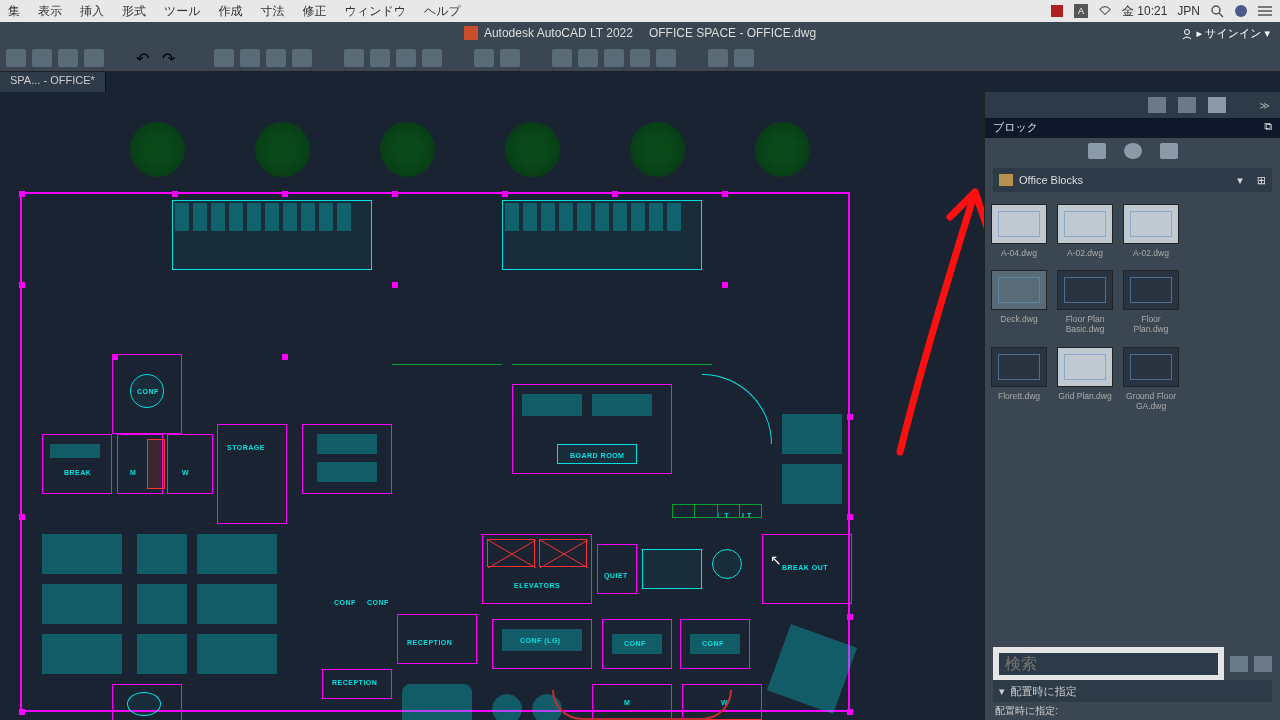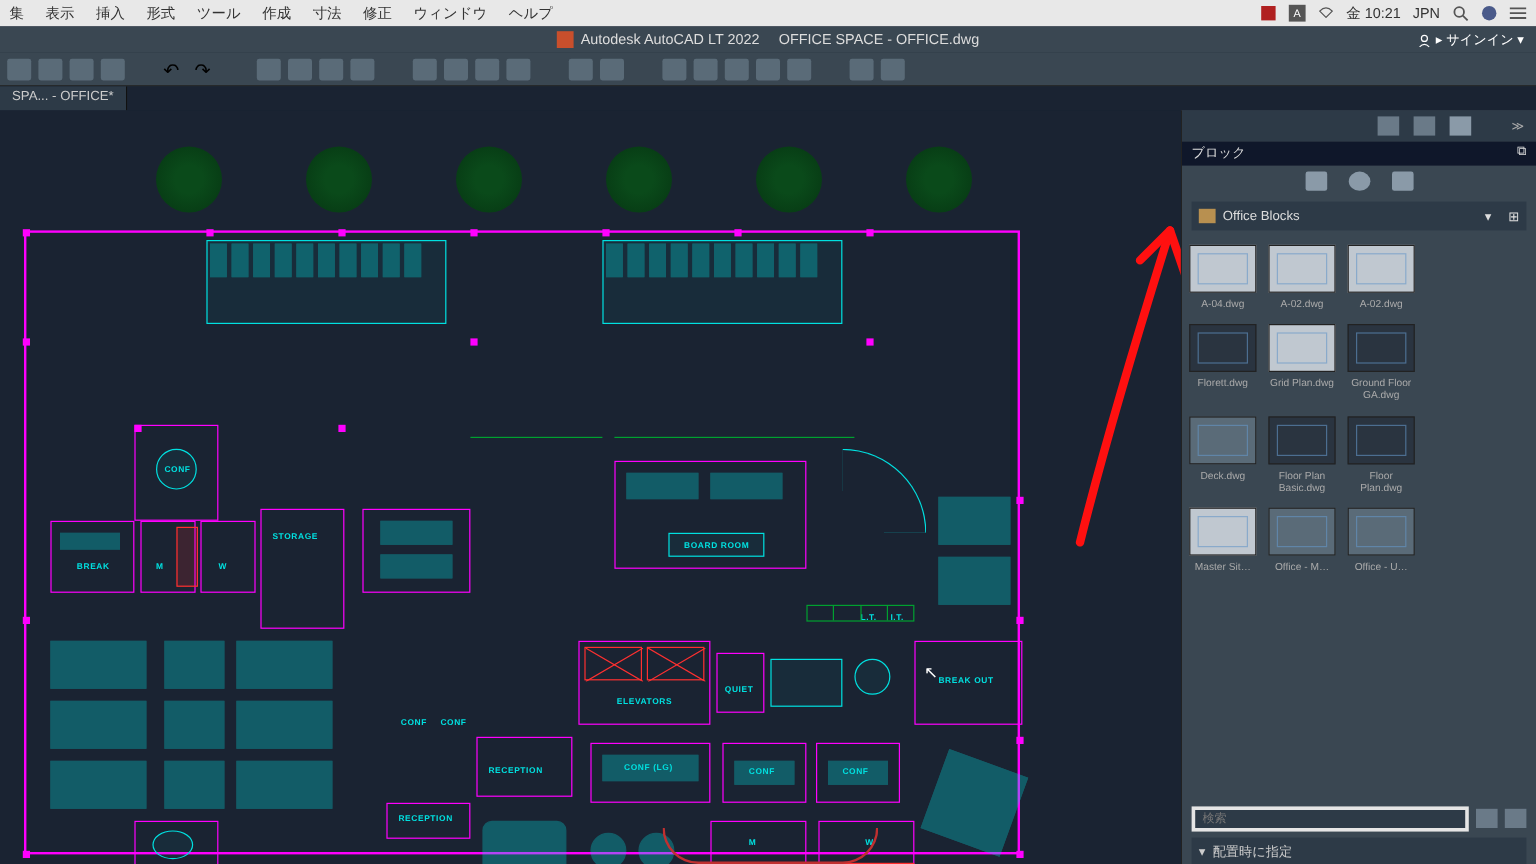--- a/index.html
+++ b/index.html
@@ -59,21 +59,21 @@
 .rp-folder { height: 24px; margin: 4px 8px; background: #2d3a47; display: flex; align-items: center; padding: 0 6px; font-size: 11px; color: #ddd; gap: 6px; }
 .rp-folder .fld-icon { width: 14px; height: 12px; background: #b89050; }
 .rp-grid { flex: 1; overflow-y: auto; padding: 8px 6px; }
 .rp-row { display: flex; gap: 10px; margin-bottom: 12px; }
 .rp-item { width: 56px; text-align: center; }
 .rp-thumb { width: 56px; height: 40px; background: #5a6b78; border: 1px solid #222; margin-bottom: 4px; position: relative; }
 .rp-thumb.light { background: #c0c8d0; }
 .rp-thumb.dark { background: #2a3440; }
 .rp-label { font-size: 8.5px; color: #aaa; line-height: 1.2; word-break: break-word; }
 .rp-search { height: 24px; margin: 4px 8px; display: flex; gap: 6px; align-items: center; }
-.rp-search input { flex: 1; background: #2d3a47; border: 3px solid #e5e5e5; color: #aaa; font-size: 10px; padding: 2px 6px; }
+.rp-search input { flex: 1; background: #2d3a47; border: 6px solid #e5e5e5; color: #aaa; font-size: 16px; padding: 2px 6px; }
 .rp-search .mini-ic { width: 18px; height: 16px; background: #6a7a88; }
 .rp-options { height: 22px; background: #2d3a47; margin: 0 8px; color: #ccc; font-size: 11px; padding: 2px 6px; display: flex; align-items: center; gap: 6px; }
 .rp-bottom { height: 18px; color: #ccc; font-size: 10px; padding: 2px 10px; }
 </style>
 </head>
 <body>
 
 <div class="menubar">
   <span class="menu-item">集</span>
   <span class="menu-item">表示</span>
@@ -392,83 +392,64 @@
           </div>
           <div class="rp-item">
             <div class="rp-thumb light">
               <div style="position: absolute; inset: 6px; border: 1px solid rgba(100, 150, 200, 0.6);"></div>
             </div>
             <div class="rp-label">A-02.dwg</div>
           </div>
         </div>
         <div class="rp-row">
           <div class="rp-item">
+            <div class="rp-thumb ">
+              <div style="position: absolute; inset: 6px; border: 1px solid rgba(100, 150, 200, 0.6);"></div>
+            </div>
+            <div class="rp-label">Deck.dwg</div>
+          </div>
+          <div class="rp-item">
             <div class="rp-thumb dark">
               <div style="position: absolute; inset: 6px; border: 1px solid rgba(100, 150, 200, 0.6);"></div>
             </div>
+            <div class="rp-label">Floor Plan Basic.dwg</div>
+          </div>
+          <div class="rp-item">
+            <div class="rp-thumb dark">
+              <div style="position: absolute; inset: 6px; border: 1px solid rgba(100, 150, 200, 0.6);"></div>
+            </div>
+            <div class="rp-label">Floor Plan.dwg</div>
+          </div>
+        </div>
+        <div class="rp-row">
+          <div class="rp-item">
+            <div class="rp-thumb dark">
+              <div style="position: absolute; inset: 6px; border: 1px solid rgba(100, 150, 200, 0.6);"></div>
+            </div>
             <div class="rp-label">Florett.dwg</div>
           </div>
           <div class="rp-item">
             <div class="rp-thumb light">
               <div style="position: absolute; inset: 6px; border: 1px solid rgba(100, 150, 200, 0.6);"></div>
             </div>
             <div class="rp-label">Grid Plan.dwg</div>
           </div>
           <div class="rp-item">
             <div class="rp-thumb dark">
               <div style="position: absolute; inset: 6px; border: 1px solid rgba(100, 150, 200, 0.6);"></div>
             </div>
             <div class="rp-label">Ground Floor GA.dwg</div>
-          </div>
-        </div>
-        <div class="rp-row">
-          <div class="rp-item">
-            <div class="rp-thumb ">
-              <div style="position: absolute; inset: 6px; border: 1px solid rgba(100, 150, 200, 0.6);"></div>
-            </div>
-            <div class="rp-label">Deck.dwg</div>
-          </div>
-          <div class="rp-item">
-            <div class="rp-thumb dark">
-              <div style="position: absolute; inset: 6px; border: 1px solid rgba(100, 150, 200, 0.6);"></div>
-            </div>
-            <div class="rp-label">Floor Plan Basic.dwg</div>
-          </div>
-          <div class="rp-item">
-            <div class="rp-thumb dark">
-              <div style="position: absolute; inset: 6px; border: 1px solid rgba(100, 150, 200, 0.6);"></div>
-            </div>
-            <div class="rp-label">Floor Plan.dwg</div>
-          </div>
-        </div>
-        <div class="rp-row">
-          <div class="rp-item">
-            <div class="rp-thumb light">
-              <div style="position: absolute; inset: 6px; border: 1px solid rgba(100, 150, 200, 0.6);"></div>
-            </div>
-            <div class="rp-label">Master Sit…</div>
-          </div>
-          <div class="rp-item">
-            <div class="rp-thumb ">
-              <div style="position: absolute; inset: 6px; border: 1px solid rgba(100, 150, 200, 0.6);"></div>
-            </div>
-            <div class="rp-label">Office - M…</div>
-          </div>
-          <div class="rp-item">
-            <div class="rp-thumb ">
-              <div style="position: absolute; inset: 6px; border: 1px solid rgba(100, 150, 200, 0.6);"></div>
-            </div>
-            <div class="rp-label">Office - U…</div>
           </div>
         </div>
       </div>
 
     <div class="rp-search">
       <input placeholder="検索" style="">
       <div class="mini-ic"></div>
       <div class="mini-ic"></div>
     </div>
     <div class="rp-options">
       <span>▾</span>
         <span>配置時に指定</span>
     </div>
+    <div class="rp-bottom">配置時に指定:</div>
   </div>
 </div>
 
 </body></html>

